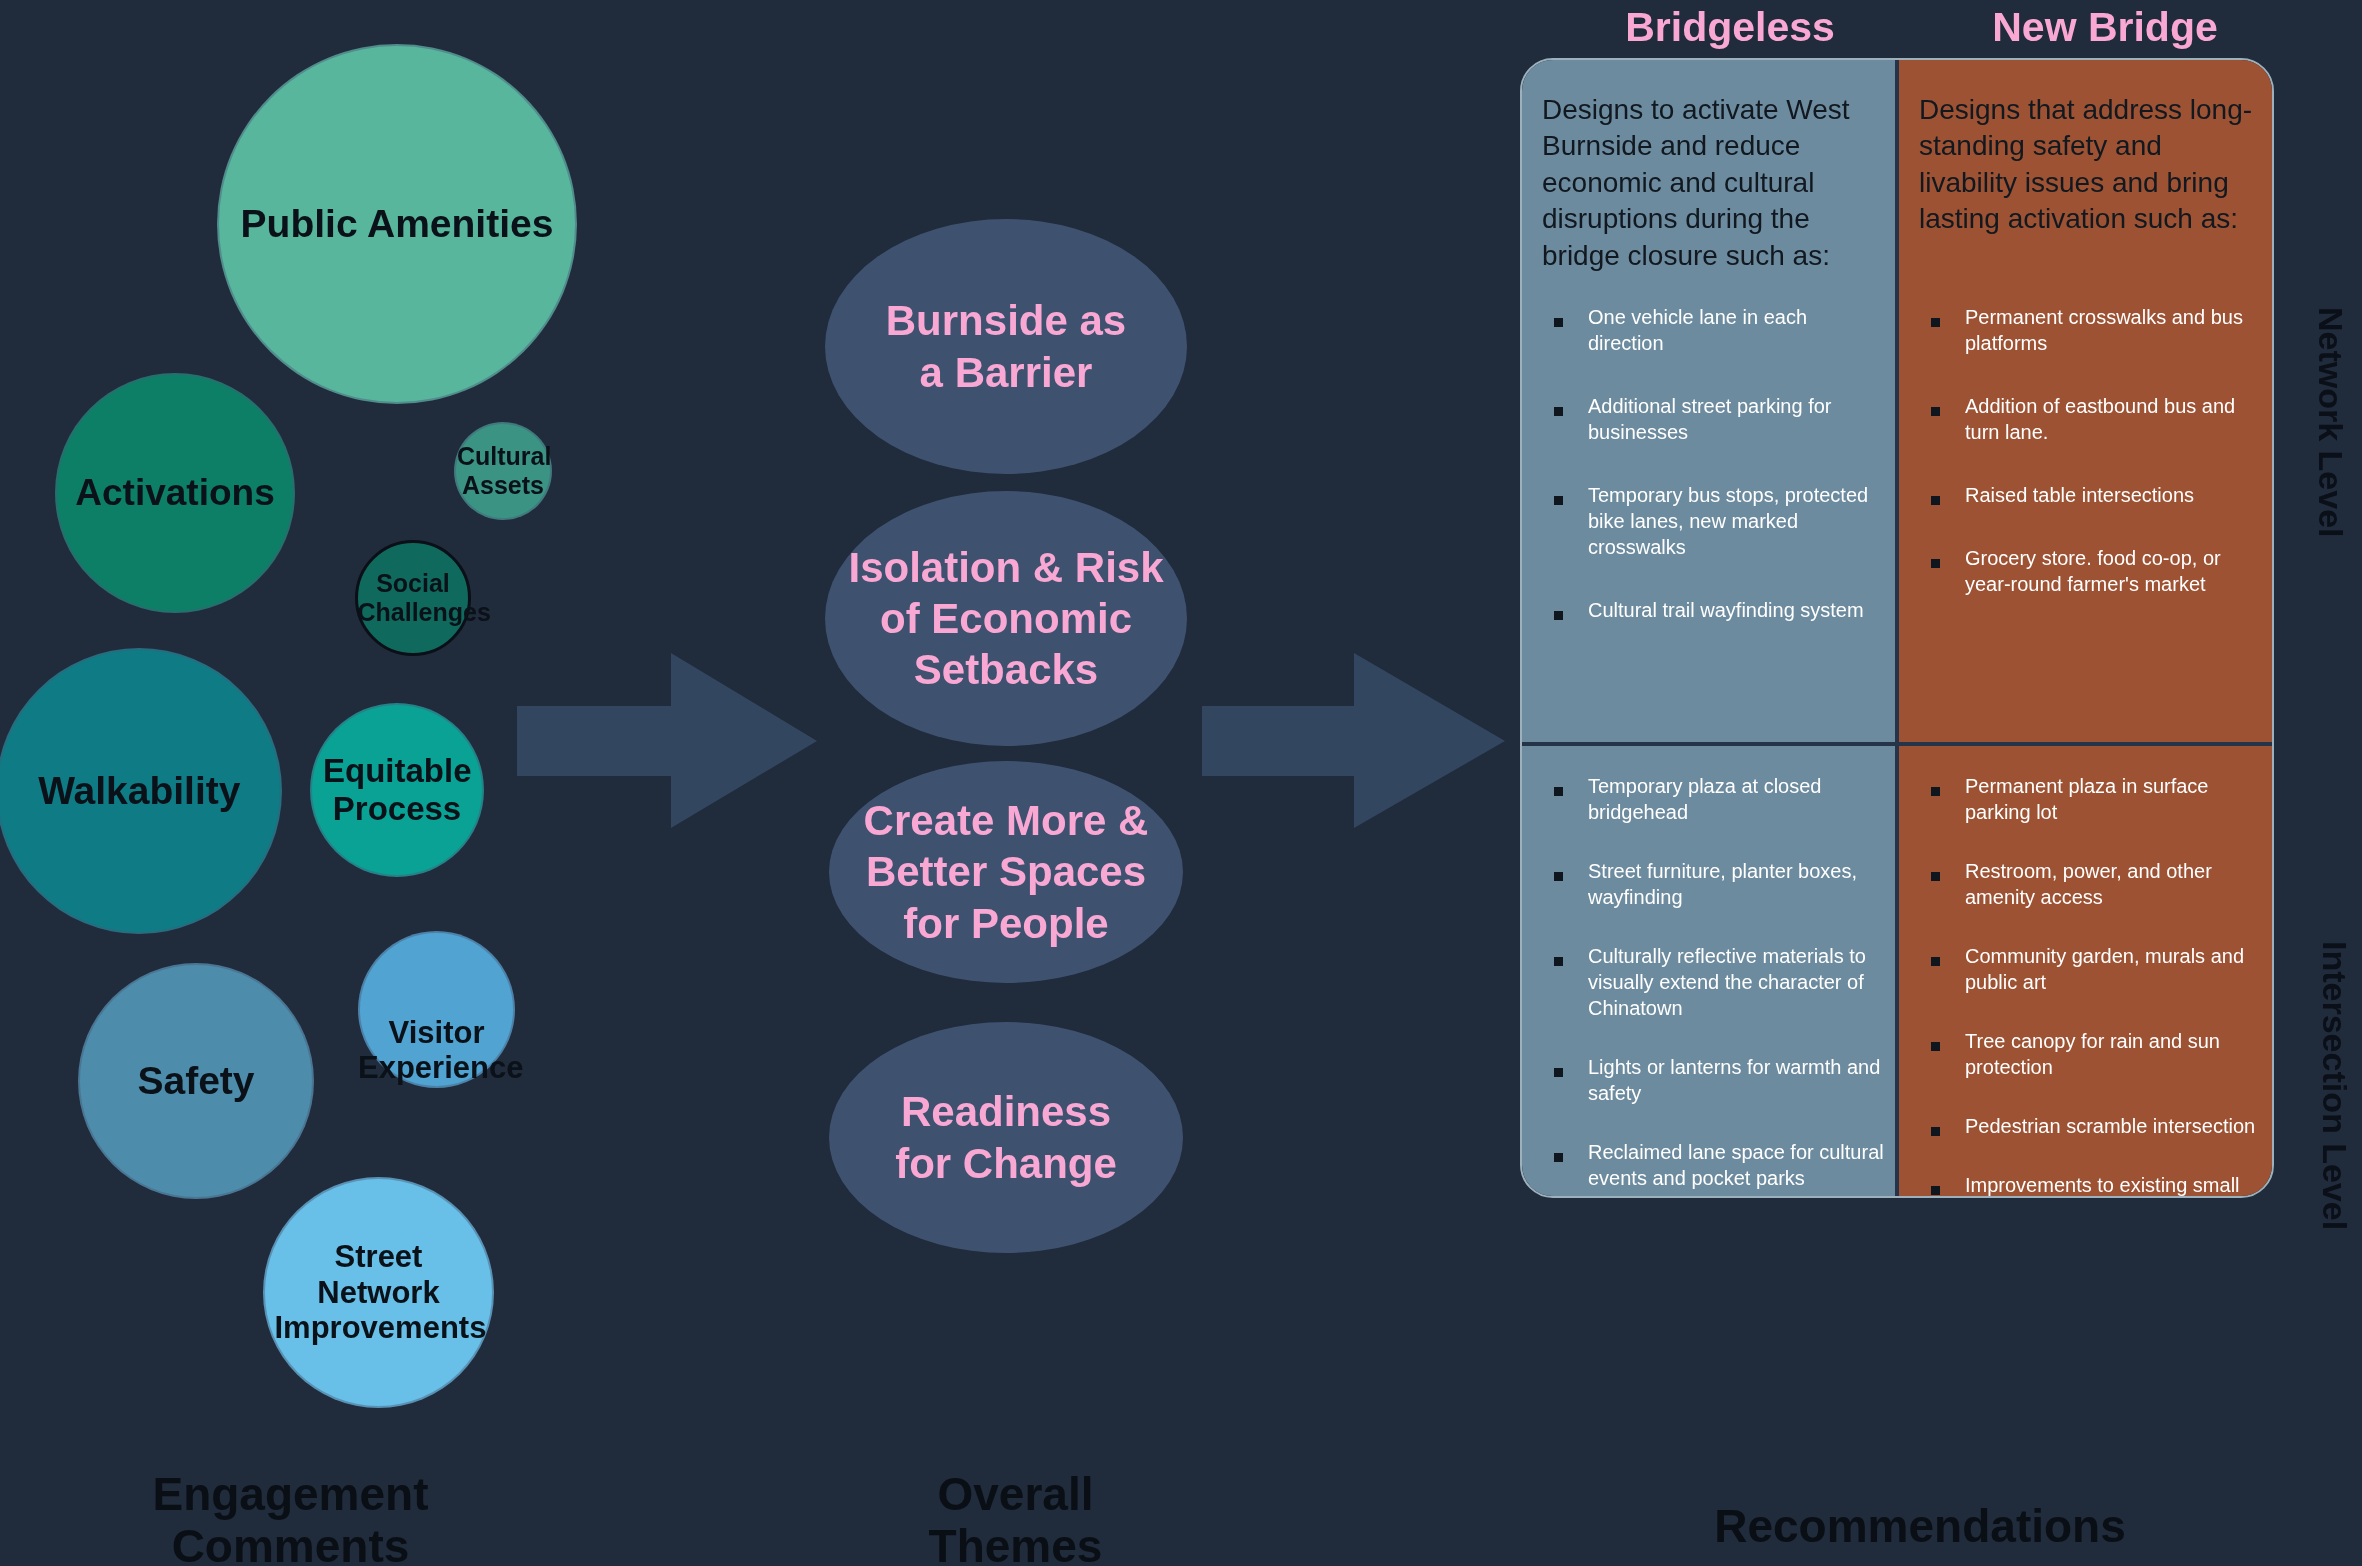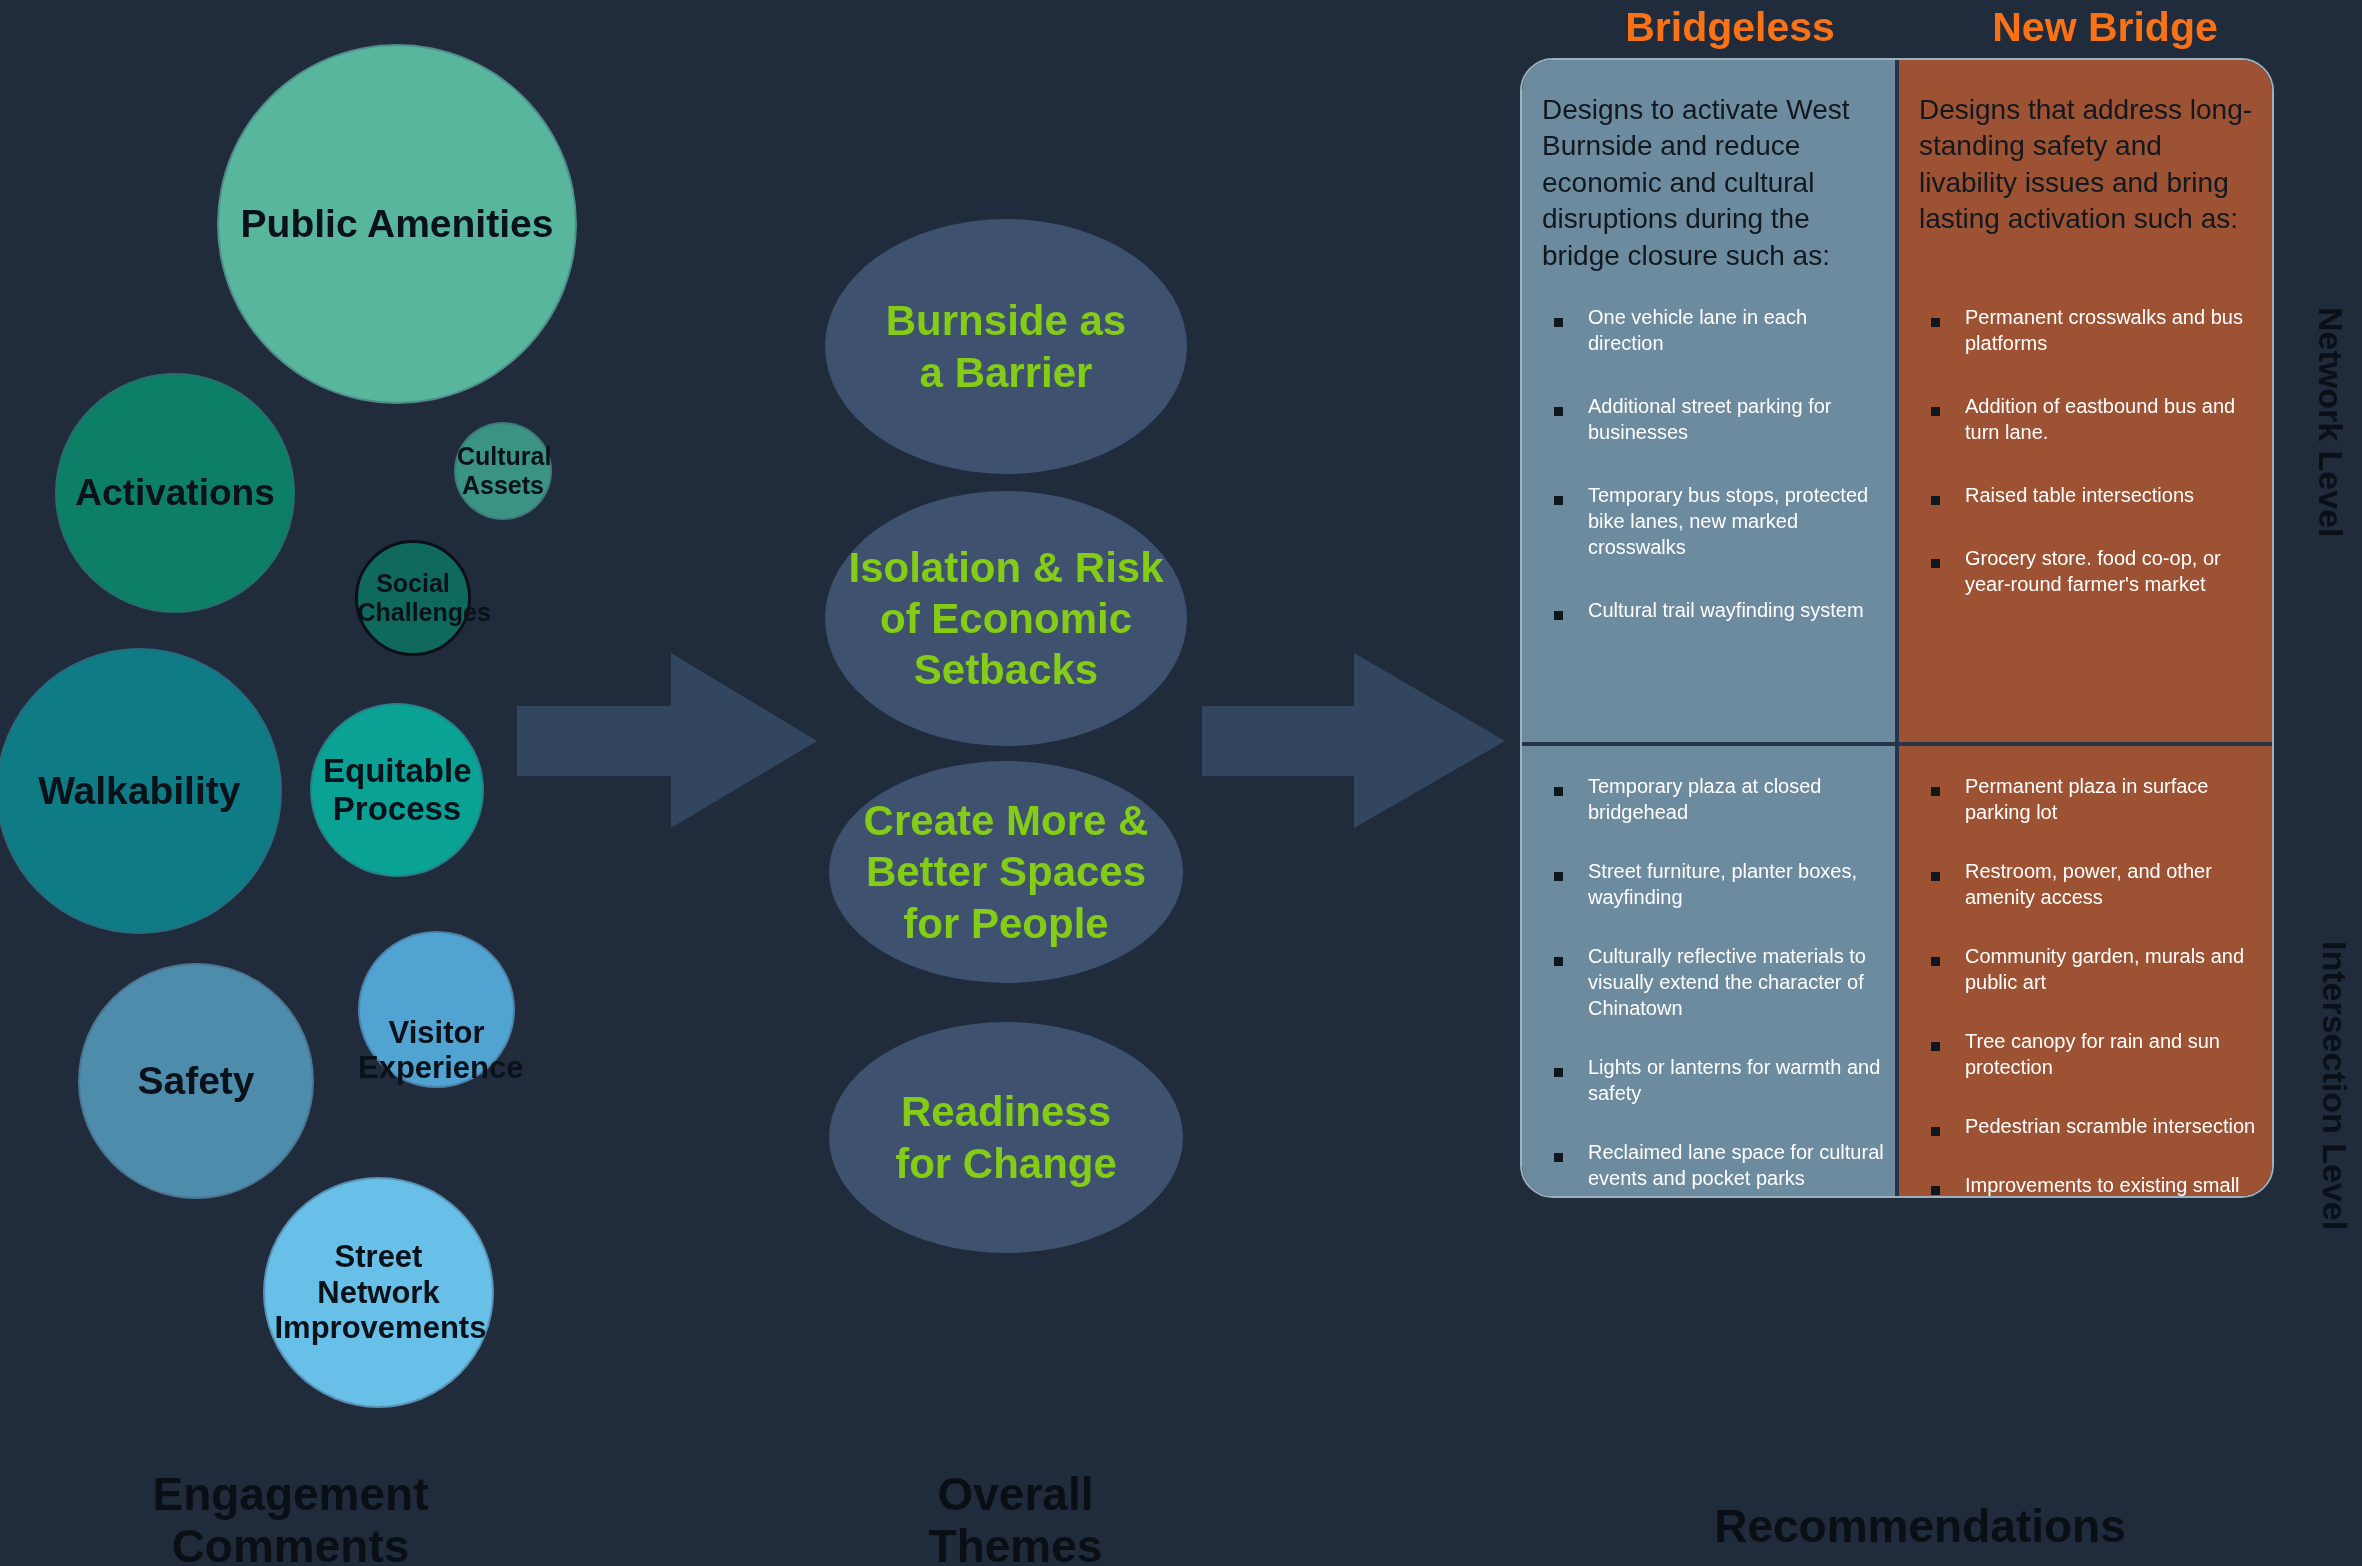--- a/index.html
+++ b/index.html
@@ -36,42 +36,42 @@
   .b5 span { max-width:148px; }
   .b6 span { max-width:157px; }
   .b8 span { max-width:208px; }
 
   
   .theme {
     position:absolute;
     border-radius:50%;
     display:flex; align-items:center; justify-content:center;
     text-align:center;
-    color:#84cc16; font-weight:600; line-height:1.22; font-size:42px;
+    color:#f9a8d4; font-weight:600; line-height:1.22; font-size:42px;
   }
   .t0 { left:825px; top:219px;  width:362px; height:255px; }
   .t1 { left:825px; top:491px;  width:362px; height:255px; }
   .t2 { left:829px; top:761px;  width:354px; height:222px; }
   .t3 { left:829px; top:1022px; width:354px; height:231px; }
   .t0 span { max-width:258px; }
   .t1 span { max-width:343px; }
   .t2 span { max-width:314px; }
   .t3 span { max-width:249px; }
 
   
   .arrow { position:absolute; }
   .arrow-1 { left:517px;  top:653px; width:300px; height:175px;
     clip-path:polygon(0 53px,154px 53px,154px 0,300px 88px,154px 175px,154px 123px,0 123px); }
   .arrow-2 { left:1202px; top:653px; width:303px; height:175px;
     clip-path:polygon(0 53px,152px 53px,152px 0,303px 88px,152px 175px,152px 123px,0 123px); }
 
   
   .rec-header {
     position:absolute; top:3.7px;
-    text-align:center; font-size:41px; font-weight:700; color:#f97316;
+    text-align:center; font-size:41px; font-weight:700; color:#f9a8d4;
   }
   .header-bridgeless { left:1541px; width:378px; }
   .header-newbridge  { left:1918px; width:374px; }
 
   .rec-table {
     position:absolute; left:1520px; top:58px; width:754px; height:1140px;
     border:2.8px solid #9db1bd; border-radius:33px;
     display:flex; overflow:hidden; box-sizing:border-box;
   }
   .col { flex:1; position:relative; }

